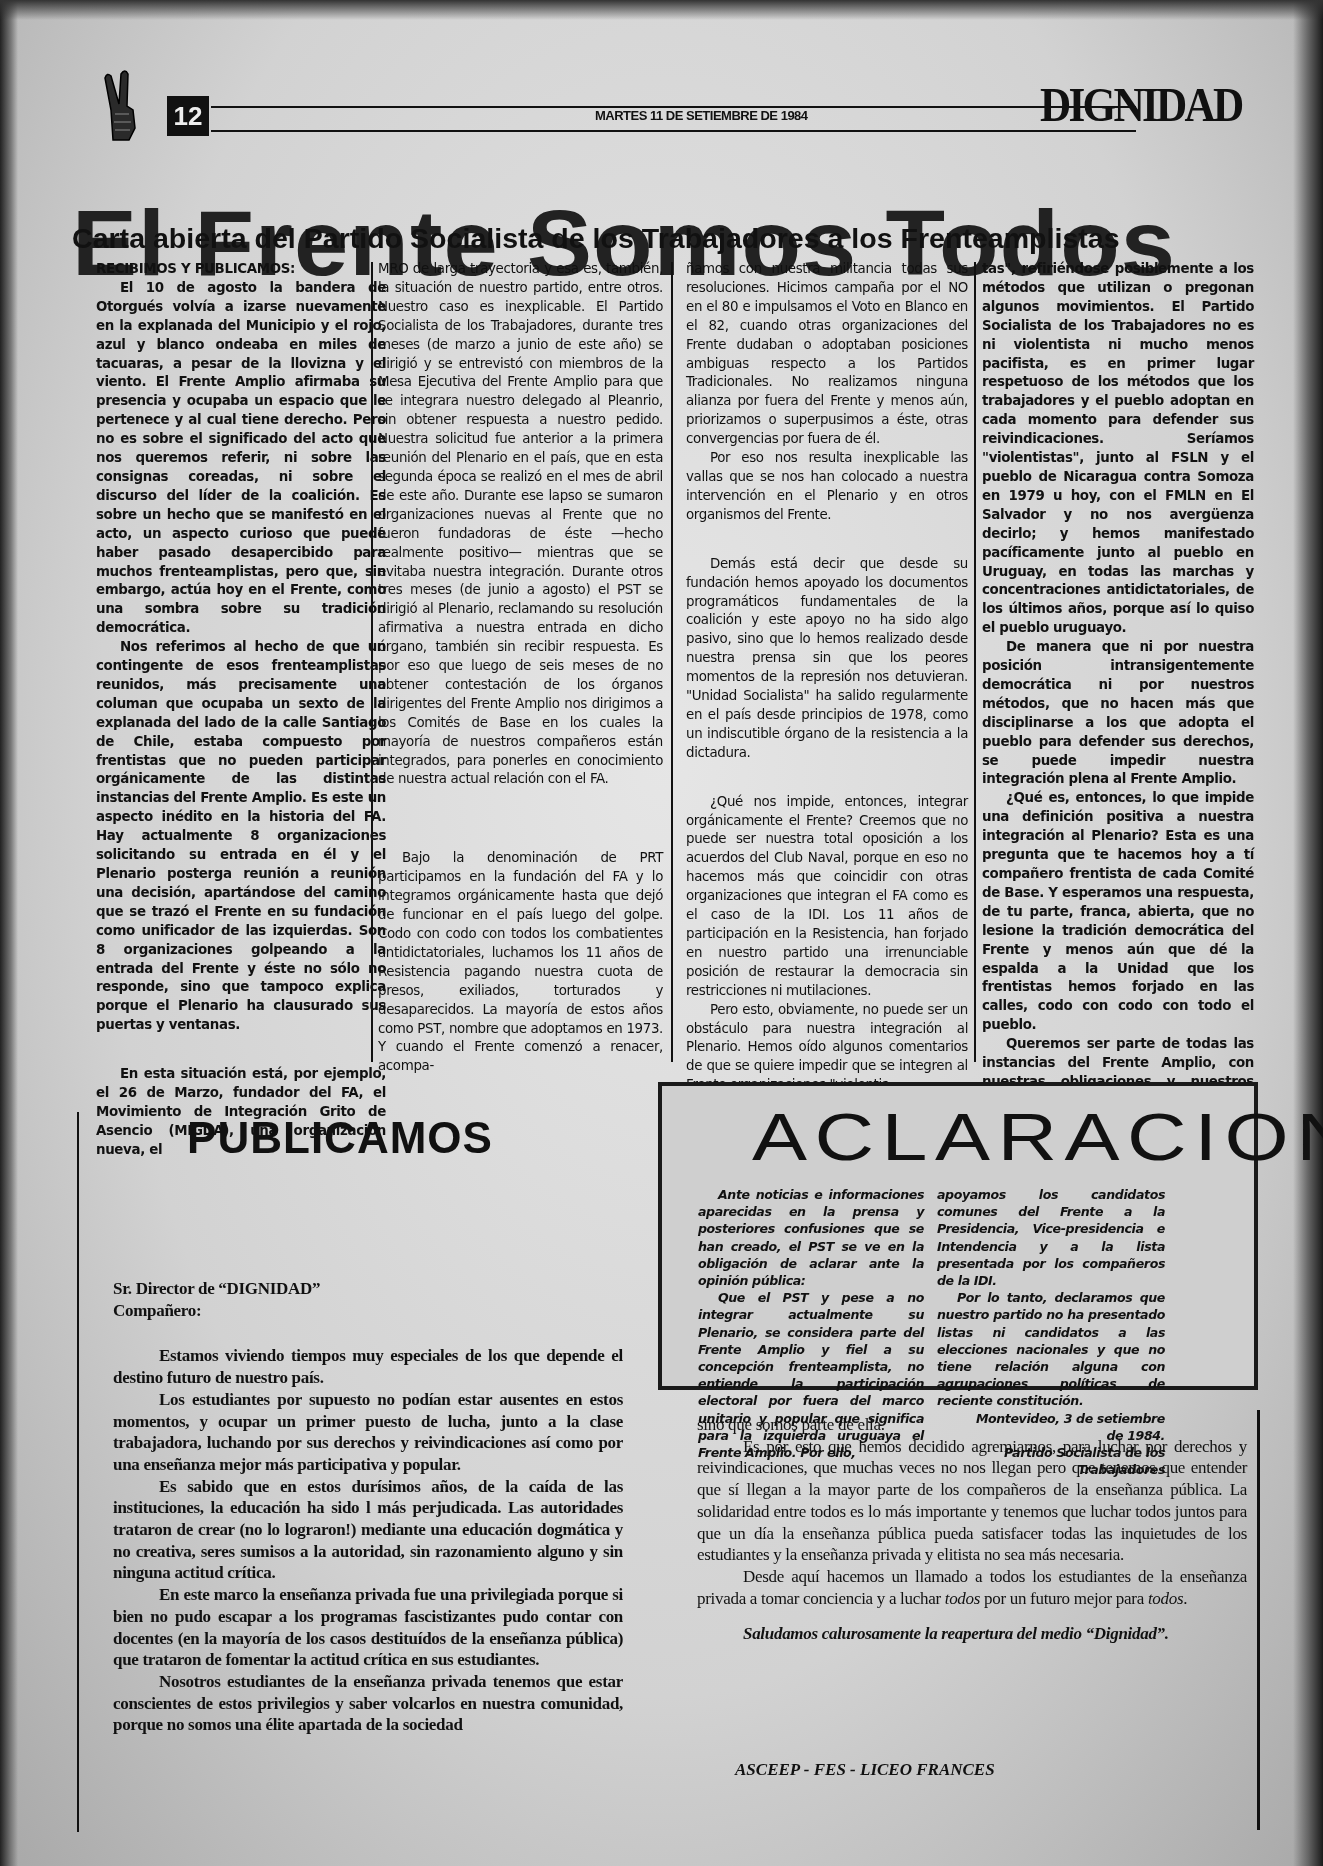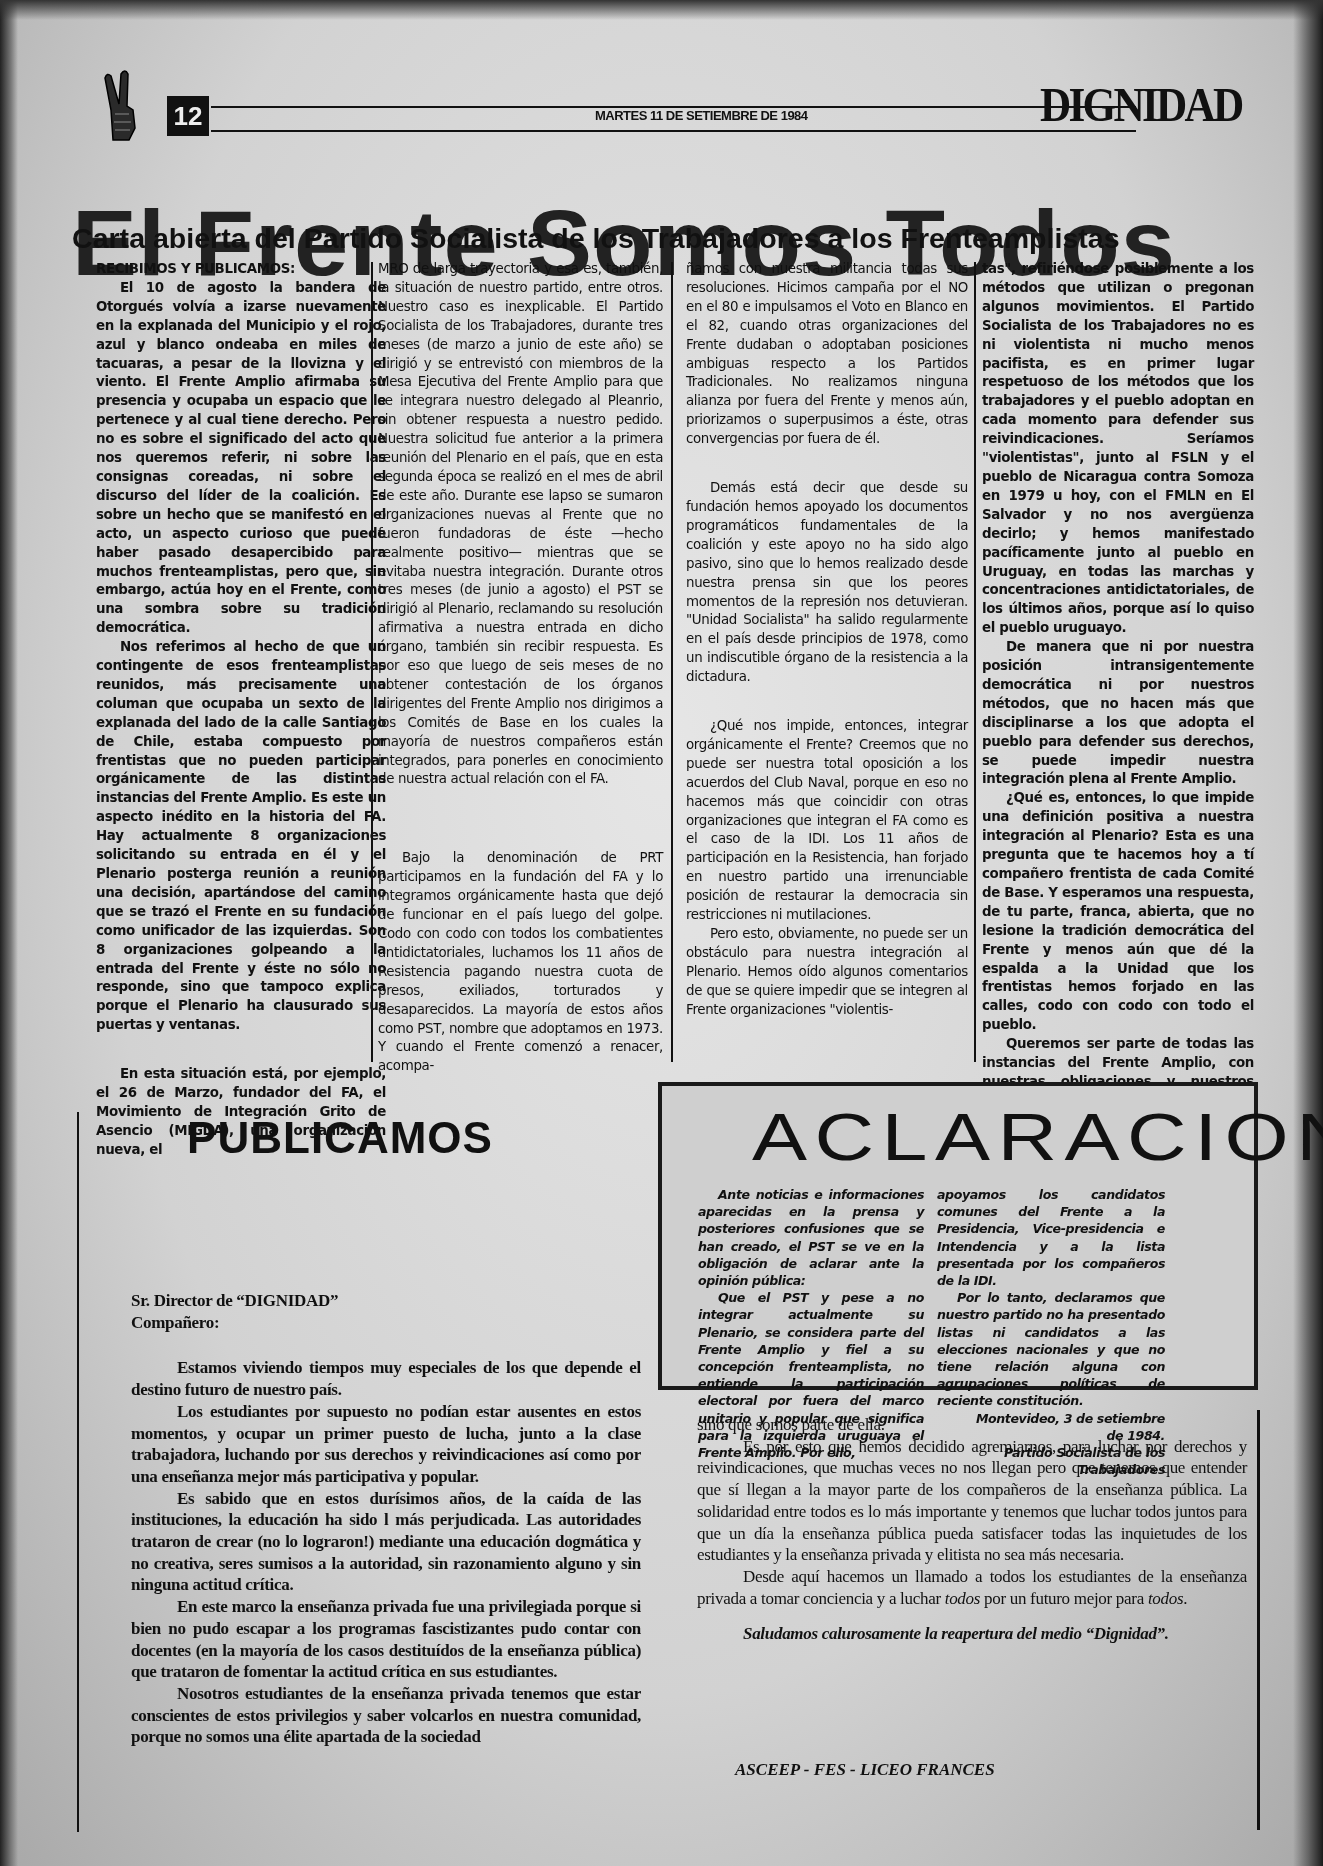--- a/index.html
+++ b/index.html
@@ -61,21 +61,21 @@
   .box .b2 { left:275px; width:228px; }
 
   
   .stud-frame-left { position:absolute; left:77px; top:1112px; width:2px; height:720px; background:#111; }
   .stud-title { position:absolute; left:120px; top:1114px; width:440px; text-align:center; font-family:"Liberation Sans", sans-serif;
     font-weight:bold; font-size:44px; line-height:48px; color:#111; letter-spacing:1px; }
   .stud-body { position:absolute; font-family:"Liberation Serif", serif; font-size:17px; line-height:21.7px; text-align:justify;
     letter-spacing:-0.3px; color:#111; }
   .stud-body p { margin:0; text-indent:46px; }
   .stud-body p.noindent { text-indent:0; }
-  .stud-b1 { left:131px; top:1278px; width:510px; font-weight:bold;margin-top:12px; }
+  .stud-b1 { left:113px; top:1278px; width:510px; font-weight:bold; }
   .stud-b2 { left:697px; top:1414px; width:550px; }
   .salutation { font-weight:bold; text-indent:0 !important; }
   .it { font-style:italic; }
   .closing { font-weight:bold; font-style:italic; }
   .signatories { position:absolute; left:735px; top:1760px; font-family:"Liberation Serif", serif; font-weight:bold; font-style:italic; font-size:17px; }
   .stud-right-rule { position:absolute; left:1257px; top:1410px; width:3px; height:420px; background:#111; }
 </style>
 </head>
 <body>
 
@@ -112,20 +112,21 @@
   </div>
 
   <div class="col c2">
     <p class="noindent">MRO de larga trayectoria y esa es, también, la situación de nuestro partido, entre otros. Nuestro caso es inexplicable. El Partido Socialista de los Trabajadores, durante tres meses (de marzo a junio de este año) se dirigió y se entrevistó con miembros de la Mesa Ejecutiva del Frente Amplio para que se integrara nuestro delegado al Pleanrio, sin obtener respuesta a nuestro pedido. Nuestra solicitud fue anterior a la primera reunión del Plenario en el país, que en esta segunda época se realizó en el mes de abril de este año. Durante ese lapso se sumaron organizaciones nuevas al Frente que no fueron fundadoras de éste —hecho realmente positivo— mientras que se evitaba nuestra integración. Durante otros tres meses (de junio a agosto) el PST se dirigió al Plenario, reclamando su resolución afirmativa a nuestra entrada en dicho órgano, también sin recibir respuesta. Es por eso que luego de seis meses de no obtener contestación de los órganos dirigentes del Frente Amplio nos dirigimos a los Comités de Base en los cuales la mayoría de nuestros compañeros están integrados, para ponerles en conocimiento de nuestra actual relación con el FA.</p>
     <div class="gap-lg"></div>
     <p>Bajo la denominación de PRT participamos en la fundación del FA y lo integramos orgánicamente hasta que dejó de funcionar en el país luego del golpe. Codo con codo con todos los combatientes antidictatoriales, luchamos los 11 años de Resistencia pagando nuestra cuota de presos, exiliados, torturados y desaparecidos. La mayoría de estos años como PST, nombre que adoptamos en 1973. Y cuando el Frente comenzó a renacer, acompa-</p>
   </div>
 
   <div class="col c3">
     <p class="noindent">ñamos con nuestra militancia todas sus resoluciones. Hicimos campaña por el NO en el 80 e impulsamos el Voto en Blanco en el 82, cuando otras organizaciones del Frente dudaban o adoptaban posiciones ambiguas respecto a los Partidos Tradicionales. No realizamos ninguna alianza por fuera del Frente y menos aún, priorizamos o superpusimos a éste, otras convergencias por fuera de él.</p>
+    <p>Por eso nos resulta inexplicable las vallas que se nos han colocado a nuestra intervención en el Plenario y en otros organismos del Frente.</p>
     <div class="gap"></div>
     <p>Demás está decir que desde su fundación hemos apoyado los documentos programáticos fundamentales de la coalición y este apoyo no ha sido algo pasivo, sino que lo hemos realizado desde nuestra prensa sin que los peores momentos de la represión nos detuvieran. "Unidad Socialista" ha salido regularmente en el país desde principios de 1978, como un indiscutible órgano de la resistencia a la dictadura.</p>
     <div class="gap"></div>
     <p>¿Qué nos impide, entonces, integrar orgánicamente el Frente? Creemos que no puede ser nuestra total oposición a los acuerdos del Club Naval, porque en eso no hacemos más que coincidir con otras organizaciones que integran el FA como es el caso de la IDI. Los 11 años de participación en la Resistencia, han forjado en nuestro partido una irrenunciable posición de restaurar la democracia sin restricciones ni mutilaciones.</p>
     <p>Pero esto, obviamente, no puede ser un obstáculo para nuestra integración al Plenario. Hemos oído algunos comentarios de que se quiere impedir que se integren al Frente organizaciones "violentis-</p>
   </div>
 
   <div class="col c4">
     <p class="noindent">tas", refiriéndose posiblemente a los métodos que utilizan o pregonan algunos movimientos. El Partido Socialista de los Trabajadores no es ni violentista ni mucho menos pacifista, es en primer lugar respetuoso de los métodos que los trabajadores y el pueblo adoptan en cada momento para defender sus reivindicaciones. Seríamos "violentistas", junto al FSLN y el pueblo de Nicaragua contra Somoza en 1979 u hoy, con el FMLN en El Salvador y no nos avergüenza decirlo; y hemos manifestado pacíficamente junto al pueblo en Uruguay, en todas las marchas y concentraciones antidictatoriales, de los últimos años, porque así lo quiso el pueblo uruguayo.</p>
     <p>De manera que ni por nuestra posición intransigentemente democrática ni por nuestros métodos, que no hacen más que disciplinarse a los que adopta el pueblo para defender sus derechos, se puede impedir nuestra integración plena al Frente Amplio.</p>

